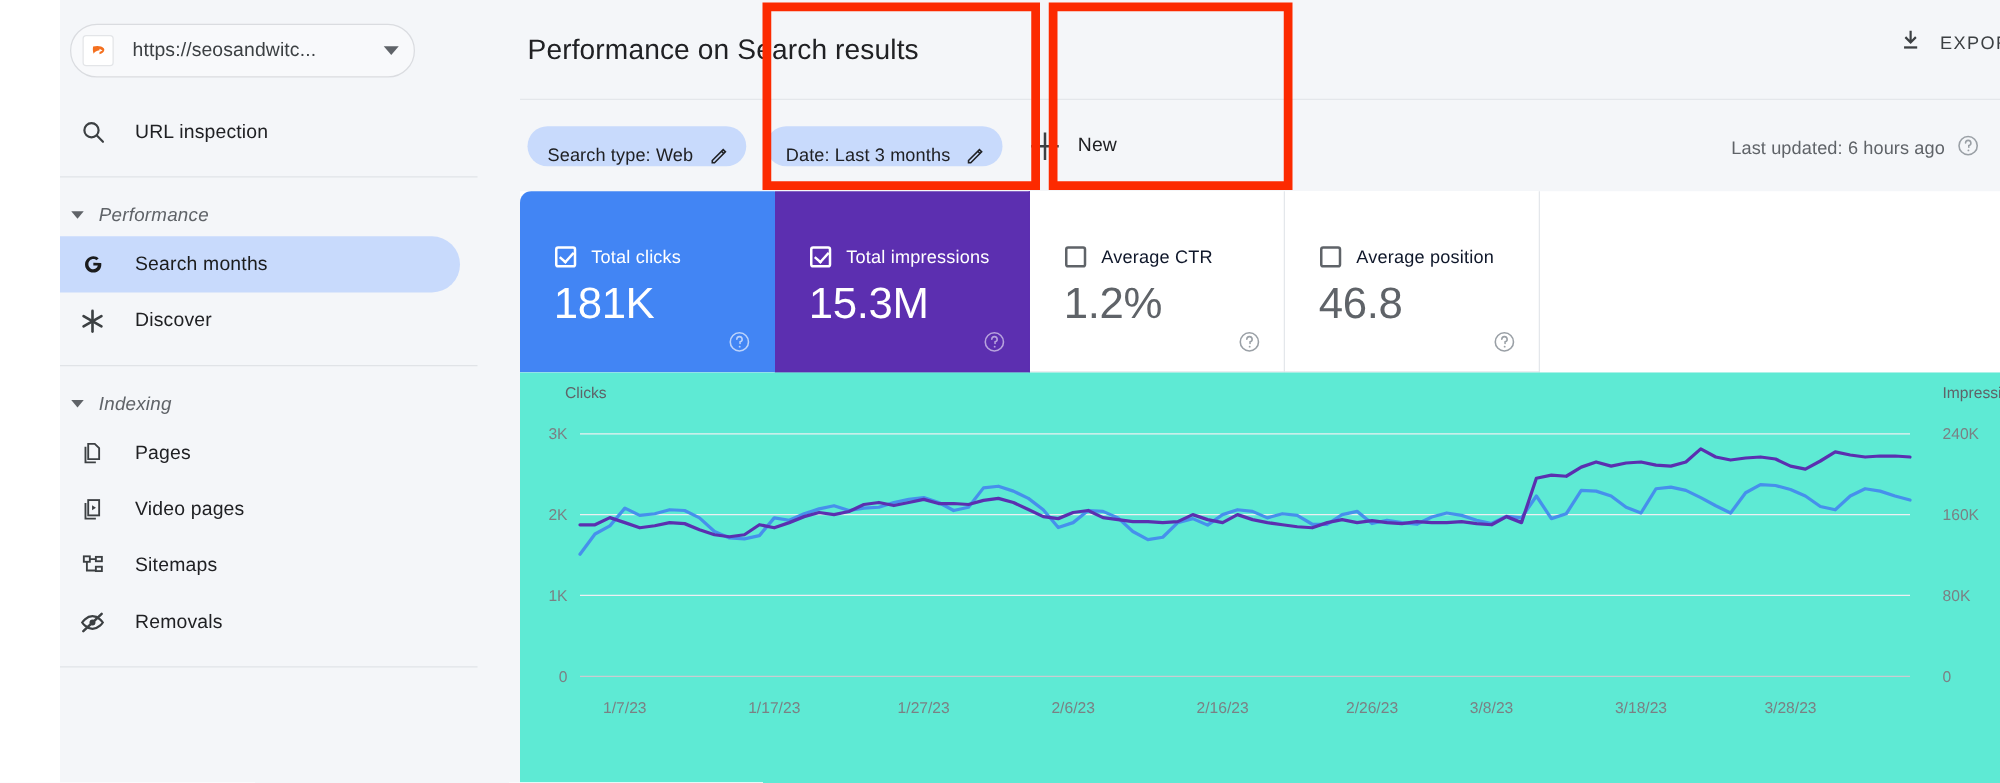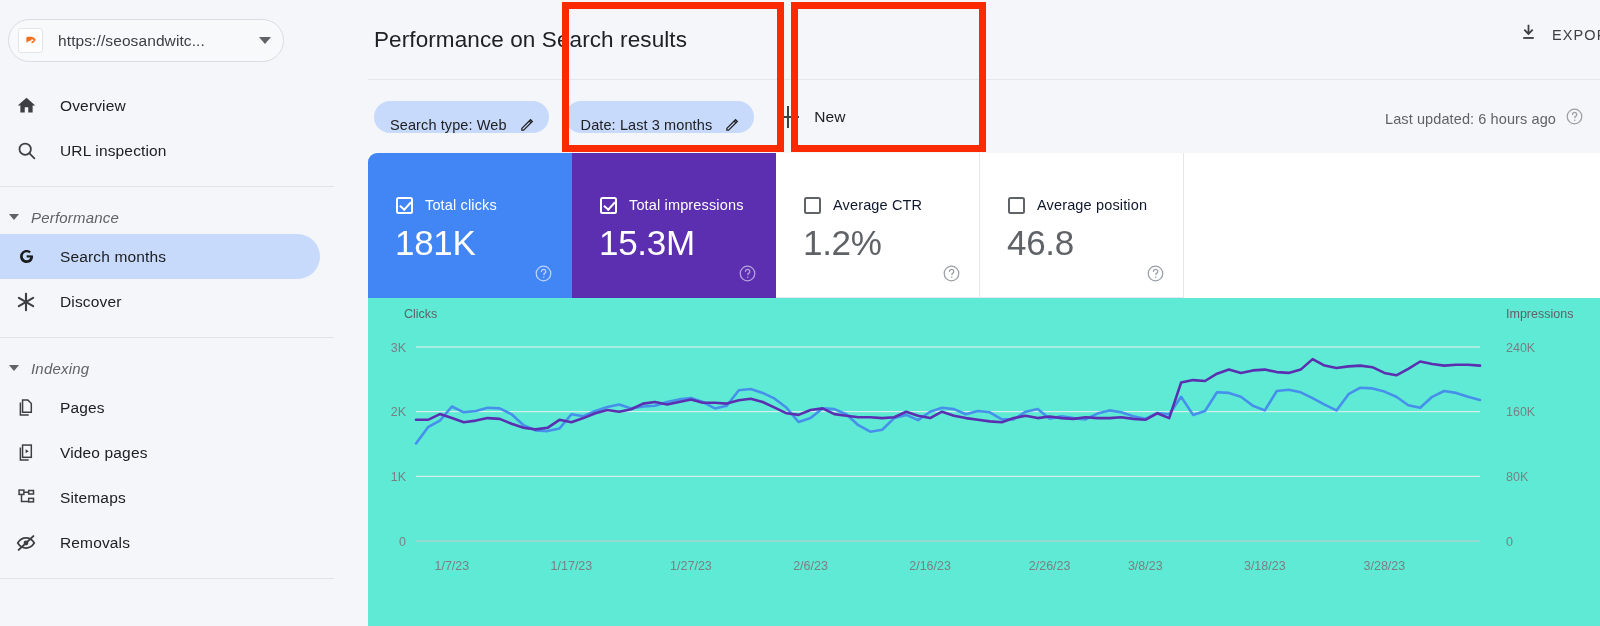--- a/index.html
+++ b/index.html
@@ -3,21 +3,21 @@
 <meta charset="utf-8">
 <style>
   * { box-sizing: border-box; margin: 0; padding: 0; }
   html, body {
     width: 1600px; height: 626px;
     overflow: hidden;
     background: #ffffff;
     font-family: "Liberation Sans", "DejaVu Sans", sans-serif;
     -webkit-font-smoothing: antialiased;
   }
-  #app { position: relative; width: 1600px; height: 626px; display: flex; }
+  #app { position: relative; width: 1600px; height: 626px; display: flex; padding-left: 48px; }
 
   
   #sidebar {
     width: 368px; height: 626px;
     background: #f4f6f9;
     position: relative;
     flex: 0 0 368px;
     overflow: hidden;
   }
   .prop-selector {
@@ -191,21 +191,21 @@
     width: 204px; height: 145px;
     background: #ffffff;
     border-right: 1px solid #e4e7eb;
     border-bottom: 1px solid #e4e7eb;
     cursor: pointer;
   }
   .metric.first { border-top-left-radius: 9px; }
   .metric.sel-blue  { background: #4285f4; border-right-color: #4285f4; border-bottom-color: #4285f4; }
   .metric.sel-purple{ background: #5c2fb0; border-right-color: #5c2fb0; border-bottom-color: #5c2fb0; }
   .m-head {
-    display: flex; 
+    display: flex; align-items: center;
     padding: 44px 0 0 28px;
   }
   .m-check {
     width: 17px; height: 17px;
     border: 2px solid #5f6368;
     border-radius: 2.5px;
     flex: 0 0 17px;
     position: relative;
     background: transparent;
   }
@@ -268,28 +268,20 @@
         <svg width="15" height="15" viewBox="0 0 15 15">
           <path d="M3.5 4.2 C6.5 3.4 10.4 3.6 12 5.6 C13.3 7.2 11.6 9.6 8.6 10.4 L8.6 8.6 L11 7.3 L8.6 5.9 L8.6 7.2 C6.2 7.6 4.6 8.5 3.9 9.9 C3.2 7.8 3.1 5.9 3.5 4.2 Z" fill="#f4701f"></path>
         </svg>
       </span>
       <span class="prop-url">https://seosandwitc...</span>
       <span class="caret-down"></span>
     </div>
 
     <div style="height:21px"></div>
 
-    <div class="nav-item">
-      <span class="nv-ic">
-        <svg width="21" height="21" viewBox="0 0 24 24" fill="#3c4043">
-          <path d="M10 20v-6h4v6h5v-8h3L12 3 2 12h3v8z"></path>
-        </svg>
-      </span>
-      <span class="nv-lb">Overview</span>
-    </div>
 
     <div class="nav-item">
       <span class="nv-ic">
         <svg width="21" height="21" viewBox="0 0 24 24" fill="none" stroke="#3c4043" stroke-width="2">
           <circle cx="10.5" cy="10.5" r="6.5"></circle>
             <line x1="15.4" y1="15.4" x2="21" y2="21" stroke-linecap="round"></line>
         </svg>
       </span>
       <span class="nv-lb">URL inspection</span>
     </div>

